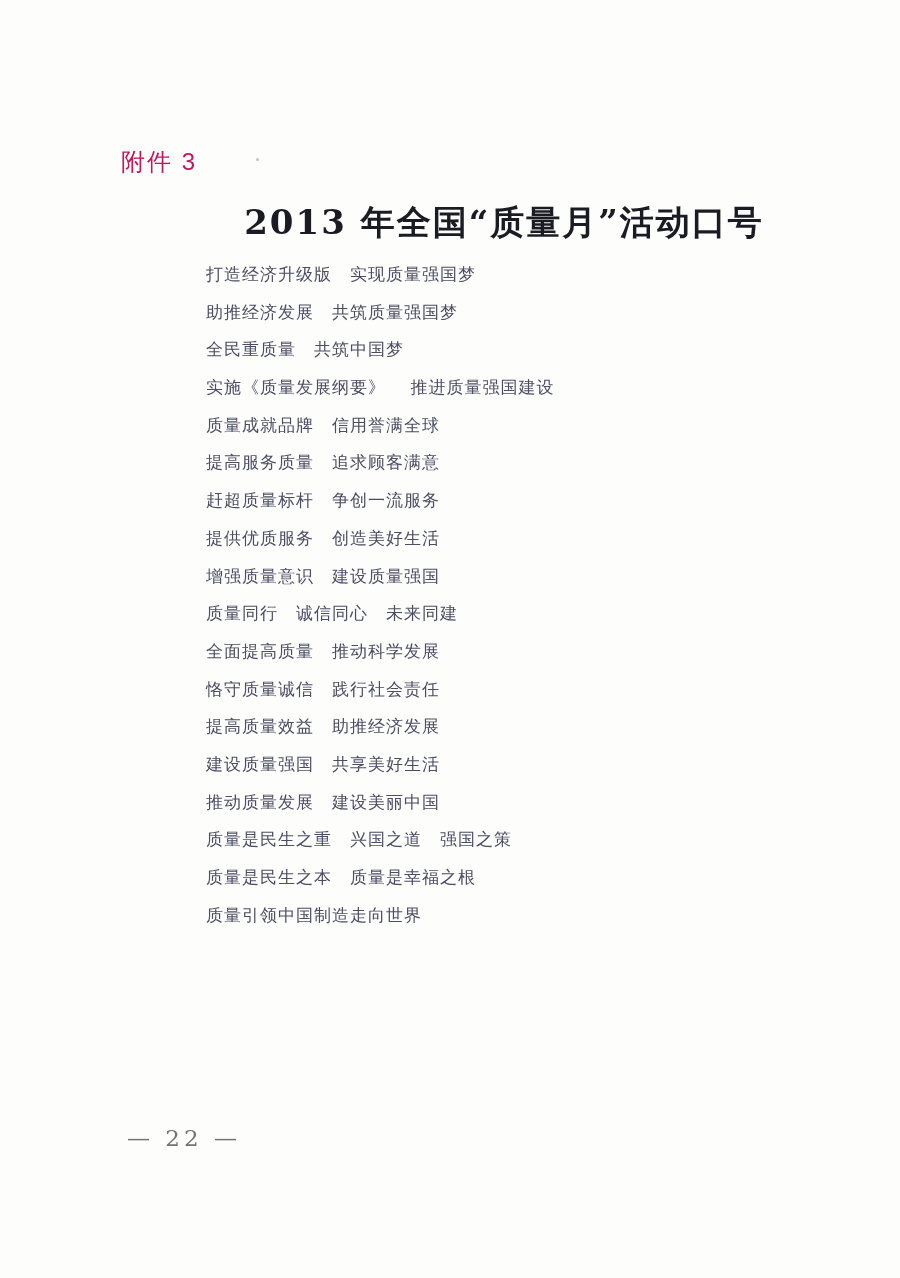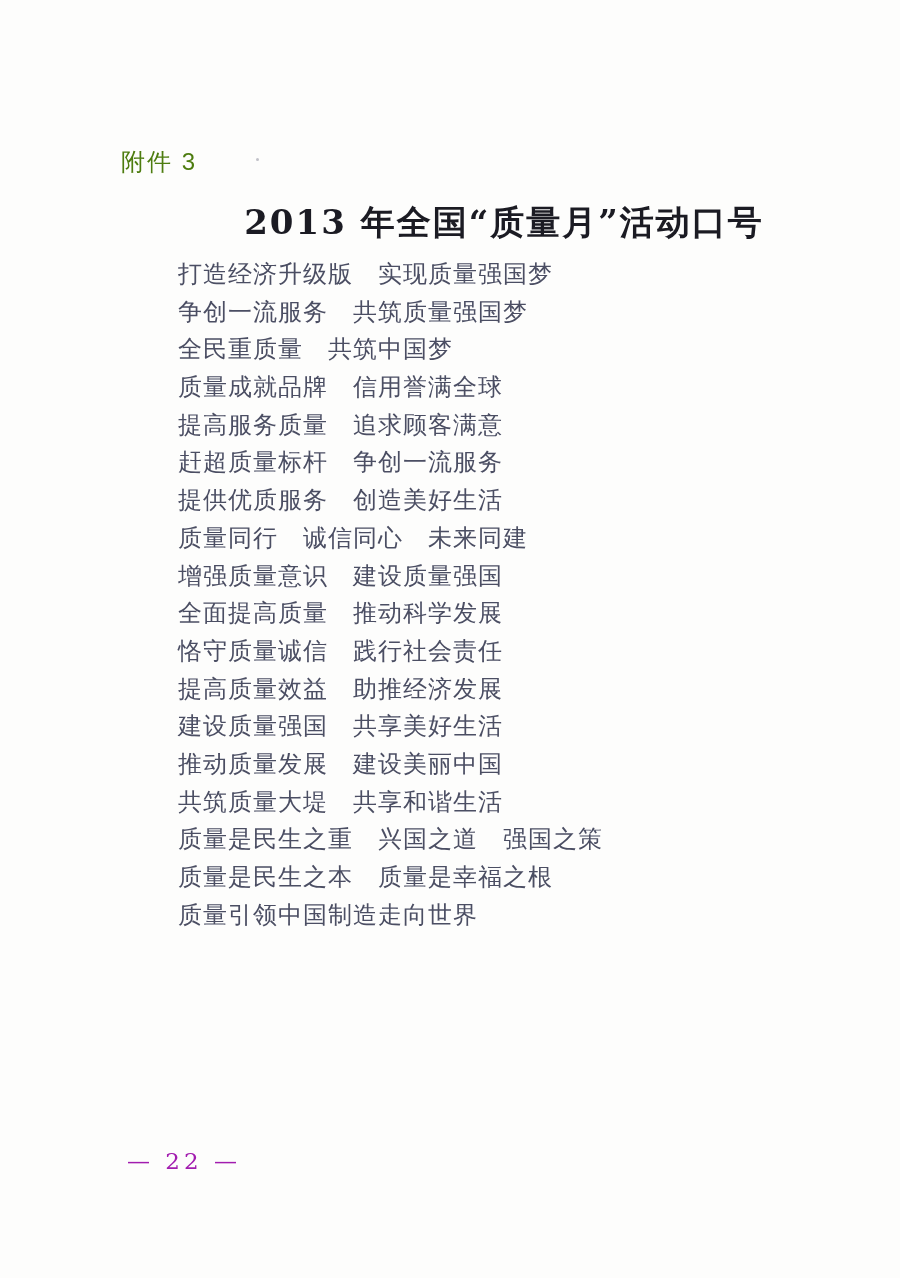--- a/index.html
+++ b/index.html
@@ -28,21 +28,21 @@
     background: #9a9aa5;
     opacity: 0.6;
   }
   .attachment-label {
     position: absolute;
     left: 121px;
     top: 148px;
     font-family: "Liberation Sans", sans-serif;
     font-size: 24px;
     line-height: 28px;
-    color: #4d7c0f;
+    color: #be185d;
     letter-spacing: 2px;
     white-space: pre;
   }
   .doc-title {
     position: absolute;
     left: 74px;
     top: 184px;
     width: 826px;
     margin: 17px;
     text-align: center;
@@ -60,64 +60,65 @@
     top: 256px;
     margin: 0;
     padding: 0;
     list-style: none;
     width: 660px;
   }
   .slogan-list li {
     display: block;
     height: 37.7px;
     line-height: 37.7px;
-    font-size: 24px;
+    font-size: 17px;
     letter-spacing: 1px;
     color: #4b4e63;
     white-space: pre;
     font-style: normal;
+    margin-left: 28px;
   }
   .page-footer {
     position: absolute;
     left: 127px;
-    top: 1146px;
+    top: 1123px;
     font-size: 23px;
     line-height: 30px;
-    color: #a21caf;
+    color: #737373;
     letter-spacing: 4px;
     white-space: pre;
   }
 </style>
 </head>
 <body>
 
 <div class="page">
 
   <span class="scan-speck"></span>
 
   <div class="attachment-label">附件 3</div>
 
   <h1 class="doc-title">2013 年全国“质量月”活动口号</h1>
 
   <ul class="slogan-list">
     <li>打造经济升级版　实现质量强国梦</li>
-    <li>争创一流服务　共筑质量强国梦</li>
+    <li>助推经济发展　共筑质量强国梦</li>
     <li>全民重质量　共筑中国梦</li>
+    <li>实施《质量发展纲要》　 推进质量强国建设</li>
     <li>质量成就品牌　信用誉满全球</li>
     <li>提高服务质量　追求顾客满意</li>
     <li>赶超质量标杆　争创一流服务</li>
     <li>提供优质服务　创造美好生活</li>
+    <li>增强质量意识　建设质量强国</li>
     <li>质量同行　诚信同心　未来同建</li>
-    <li>增强质量意识　建设质量强国</li>
     <li>全面提高质量　推动科学发展</li>
     <li>恪守质量诚信　践行社会责任</li>
     <li>提高质量效益　助推经济发展</li>
     <li>建设质量强国　共享美好生活</li>
     <li>推动质量发展　建设美丽中国</li>
-    <li>共筑质量大堤　共享和谐生活</li>
     <li>质量是民生之重　兴国之道　强国之策</li>
     <li>质量是民生之本　质量是幸福之根</li>
     <li>质量引领中国制造走向世界</li>
   </ul>
 
   <div class="page-footer">— 22 —</div>
 
 </div>
 
 </body></html>

